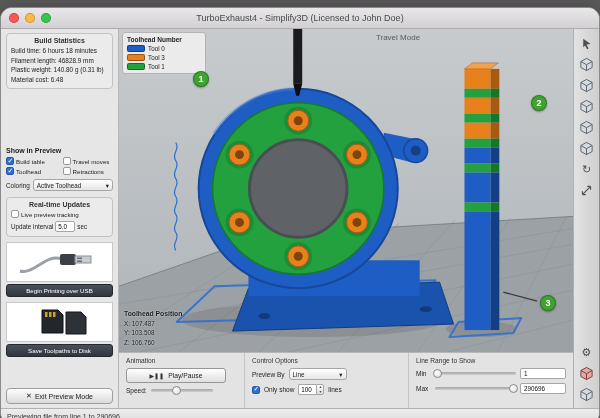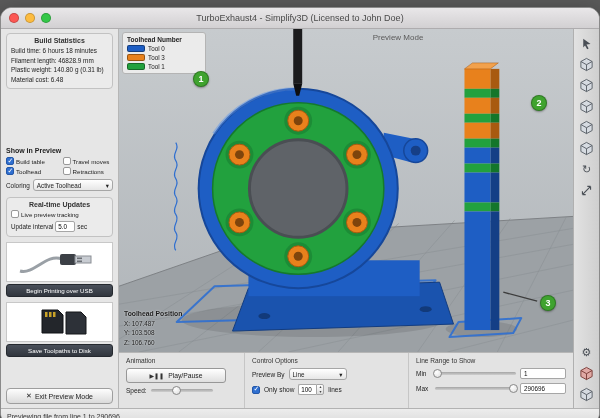--- a/index.html
+++ b/index.html
@@ -294,21 +294,21 @@
           <div class="litem">
             <span class="lswatch" style="background-color: rgb(232, 129, 28);"></span>
             <span>Tool 3</span>
           </div>
           <div class="litem">
             <span class="lswatch" style="background-color: rgb(34, 161, 62);"></span>
             <span>Tool 1</span>
           </div>
         </div>
 
-        <div class="modeLabel">Preview Mode</div>
+        <div class="modeLabel">Travel Mode</div>
 
         <div class="annot" style="left: 74px; top: 42px; background-color: rgb(63, 163, 47);">1</div>
         <div class="annot" style="left: 412px; top: 66px; background-color: rgb(63, 163, 47);">2</div>
         <div class="annot" style="left: 421px; top: 266px; background-color: rgb(63, 163, 47);">3</div>
 
         <div class="thpos">
           <b>Toolhead Position</b><br>
           <span>X: 107.487</span><br>
           <span>Y: 103.508</span><br>
           <span>Z: 106.760</span>

